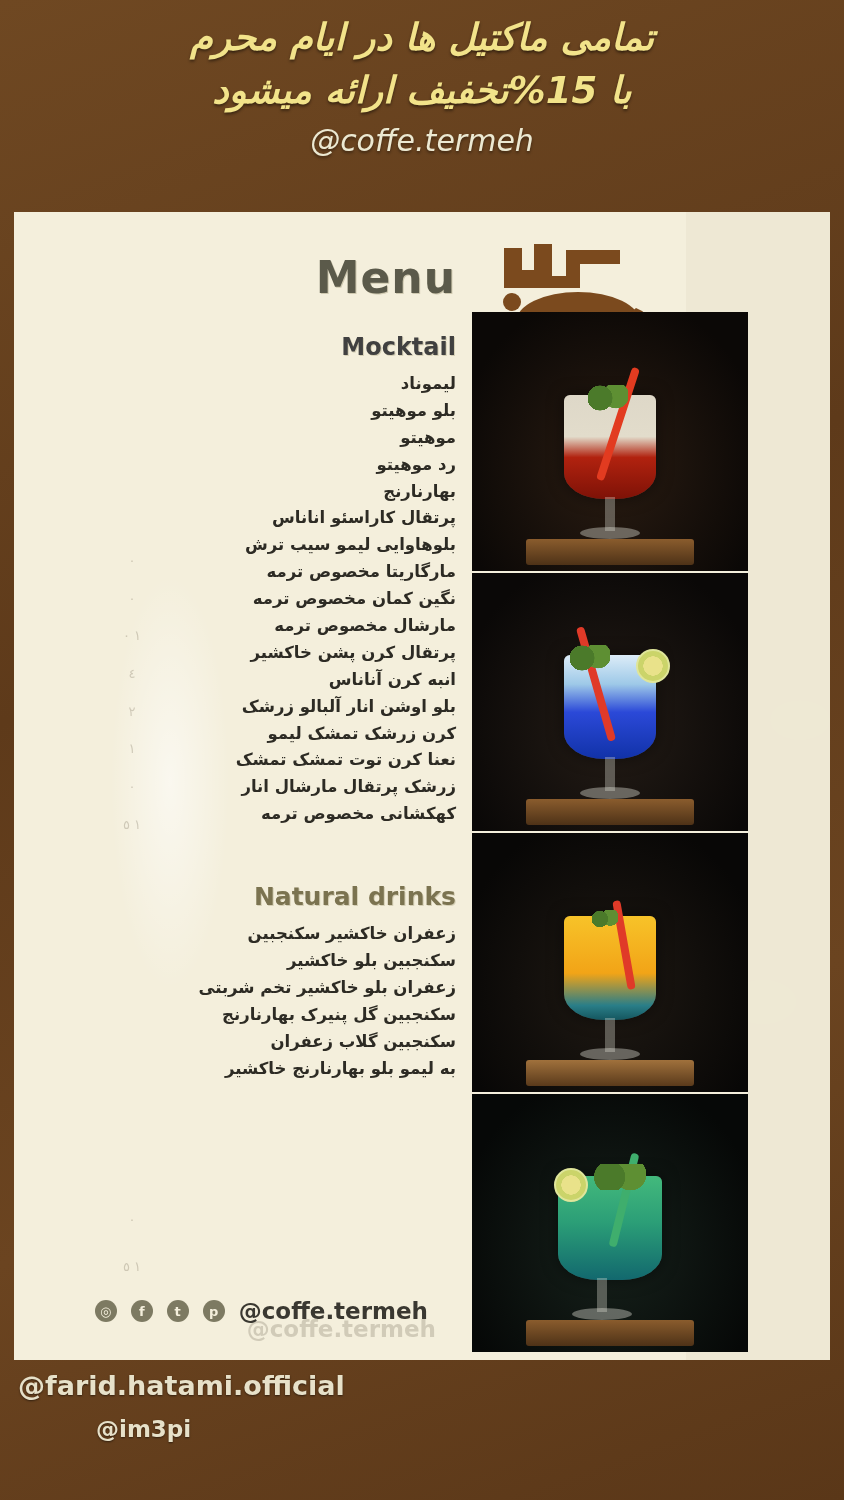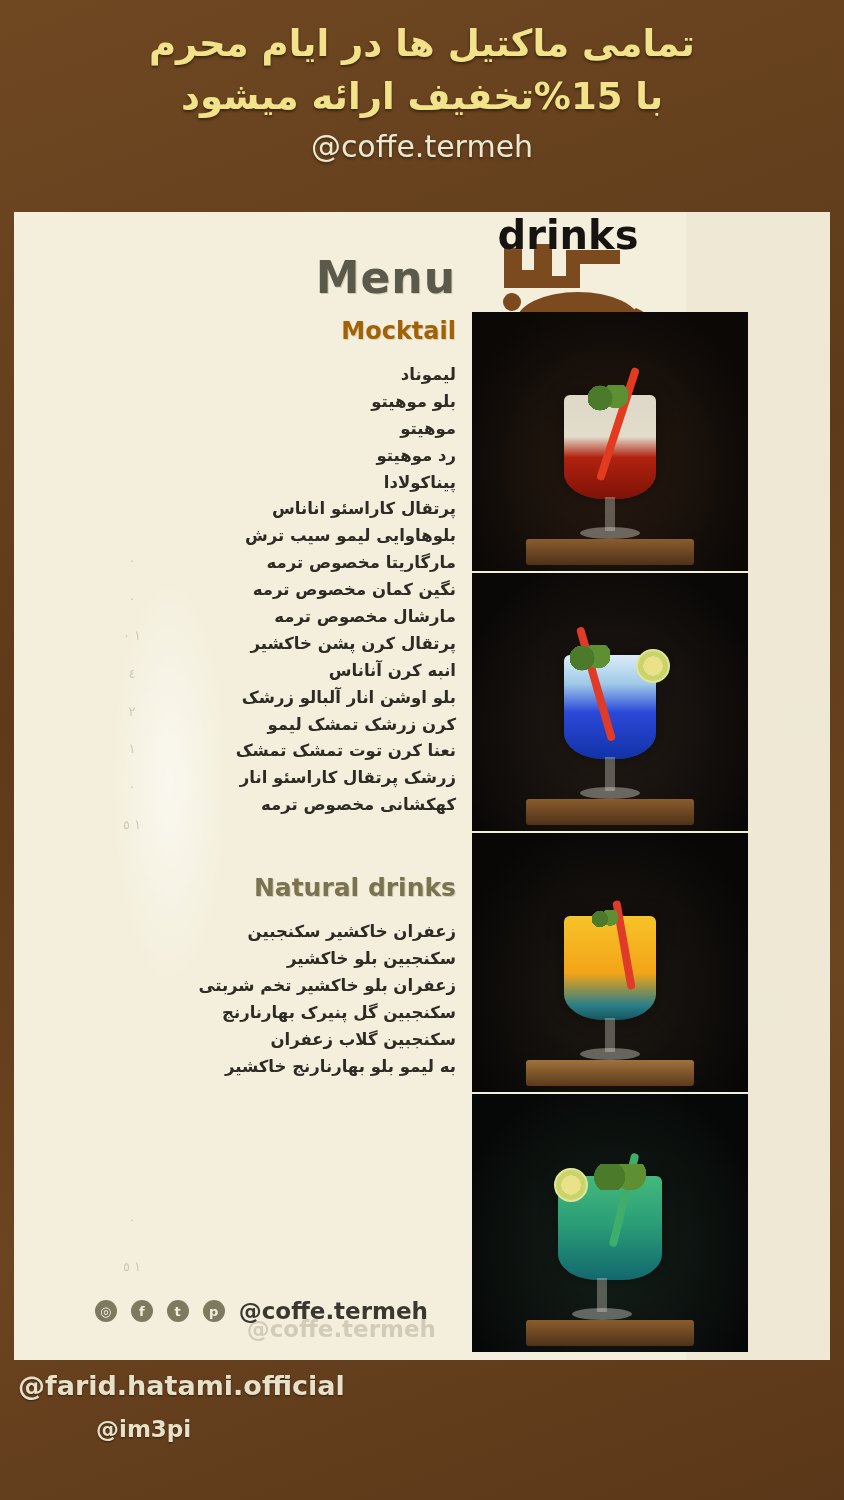--- a/index.html
+++ b/index.html
@@ -18,21 +18,22 @@
     background: linear-gradient(160deg, #6f4822 0%, #5e3a1a 40%, #6b4420 70%, #5a3718 100%);
     overflow: hidden;
   }
 
   
   .banner {
     position: absolute;
     top: 0; left: 0; right: 0;
     height: 188px;
     text-align: center;
-    padding-top: 18px;
+    padding-top: 12px;
+    font-style: italic;
   }
   .banner-line {
     font-family: "DejaVu Sans", sans-serif;
     font-weight: bold;
     color: #f2e38a;
     font-size: 37px;
     line-height: 1.42;
     letter-spacing: 0px;
     text-shadow: 0 2px 3px rgba(0,0,0,.45);
     direction: rtl;
@@ -195,34 +196,34 @@
   .menu-title {
     font-size: 44px;
     font-weight: bold;
     color: #5b5a4a;
     direction: ltr;
     text-align: right;
     letter-spacing: 1px;
     text-shadow: 1px 1px 0 #cfc9b0;
   }
   .sec-title {
-    margin-top: 14px;
+    margin-top: 30px;
     font-size: 24px;
     font-weight: bold;
-    color: #a16207;
+    color: #404040;
     direction: ltr;
     text-align: right;
     text-shadow: 1px 1px 0 #d5cfb5;
   }
   .sec-title.natural {
     margin-top: 54px;
     font-size: 25px;
     color: #7b7350;
   }
-  ul.items { list-style: none; margin-top: 17px; }
+  ul.items { list-style: none; margin-top: 10px; }
   ul.items li {
     font-size: 16.5px;
     font-weight: bold;
     color: #2d2b24;
     line-height: 1.63;
     white-space: nowrap;
   }
 
   
   .watermark-nums {
@@ -327,21 +328,20 @@
   <div class="bean" style="left:770px;top:700px;width:60px;height:40px;"></div>
   <div class="bean" style="left:730px;top:980px;width:66px;height:44px;"></div>
 
   <div class="banner">
     <div class="banner-line">تمامی ماکتیل ها در ایام محرم</div>
     <div class="banner-line">با 15%تخفیف ارائه میشود</div>
     <div class="banner-handle">@coffe.termeh</div>
   </div>
 
   <div class="cold-title">
-    <div>drinks</div>
   </div>
 
   <div class="card-right-panel"></div>
 
   <div class="card">
 
     <div class="logo">
       <svg viewBox="0 0 200 150" width="200" height="150" aria-hidden="true">
         <g fill="#7b4a1e">
           <path d="M36 58 L36 18 L54 18 L54 40 L66 40 L66 14 L84 14 L84 46 L98 46 L98 20 L152 20 L152 34 L112 34 L112 58 Z"></path>
@@ -371,32 +371,32 @@
 
     <div class="menu-col">
       <div class="menu-title">Menu</div>
 
       <div class="sec-title">Mocktail</div>
       <ul class="items">
         <li>لیموناد</li>
         <li>بلو موهیتو</li>
         <li>موهیتو</li>
         <li>رد موهیتو</li>
-        <li>پیناکولادا</li>
+        <li>بهارنارنج</li>
         <li>پرتقال کاراسئو اناناس</li>
         <li>بلوهاوایی لیمو سیب ترش</li>
         <li>مارگاریتا مخصوص ترمه</li>
         <li>نگین کمان مخصوص ترمه</li>
         <li>مارشال مخصوص ترمه</li>
         <li>پرتقال کرن پشن خاکشیر</li>
         <li>انبه کرن آناناس</li>
         <li>بلو اوشن انار آلبالو زرشک</li>
         <li>کرن زرشک تمشک لیمو</li>
         <li>نعنا کرن توت تمشک تمشک</li>
-        <li>زرشک پرتقال کاراسئو انار</li>
+        <li>زرشک پرتقال مارشال انار</li>
         <li>کهکشانی مخصوص ترمه</li>
       </ul>
 
       <div class="sec-title natural">Natural drinks</div>
       <ul class="items">
         <li>زعفران خاکشیر سکنجبین</li>
         <li>سکنجبین بلو خاکشیر</li>
         <li>زعفران بلو خاکشیر تخم شربتی</li>
         <li>سکنجبین گل پنیرک بهارنارنج</li>
         <li>سکنجبین گلاب زعفران</li>

